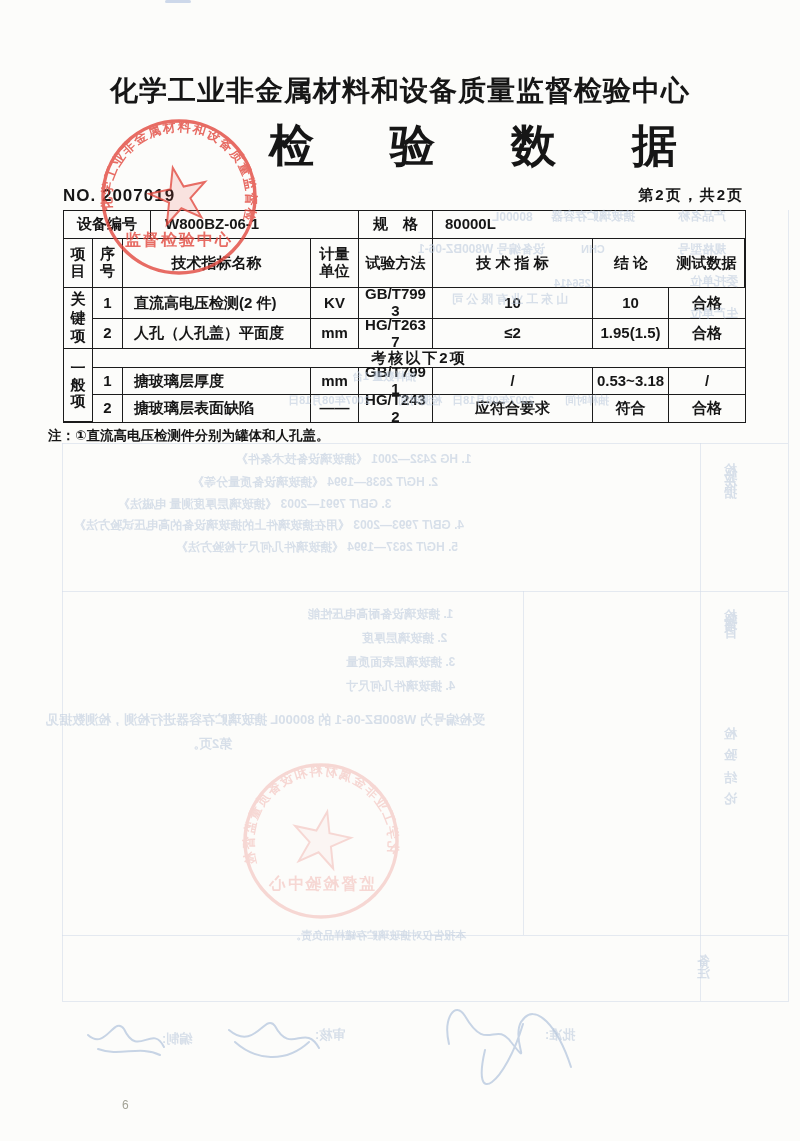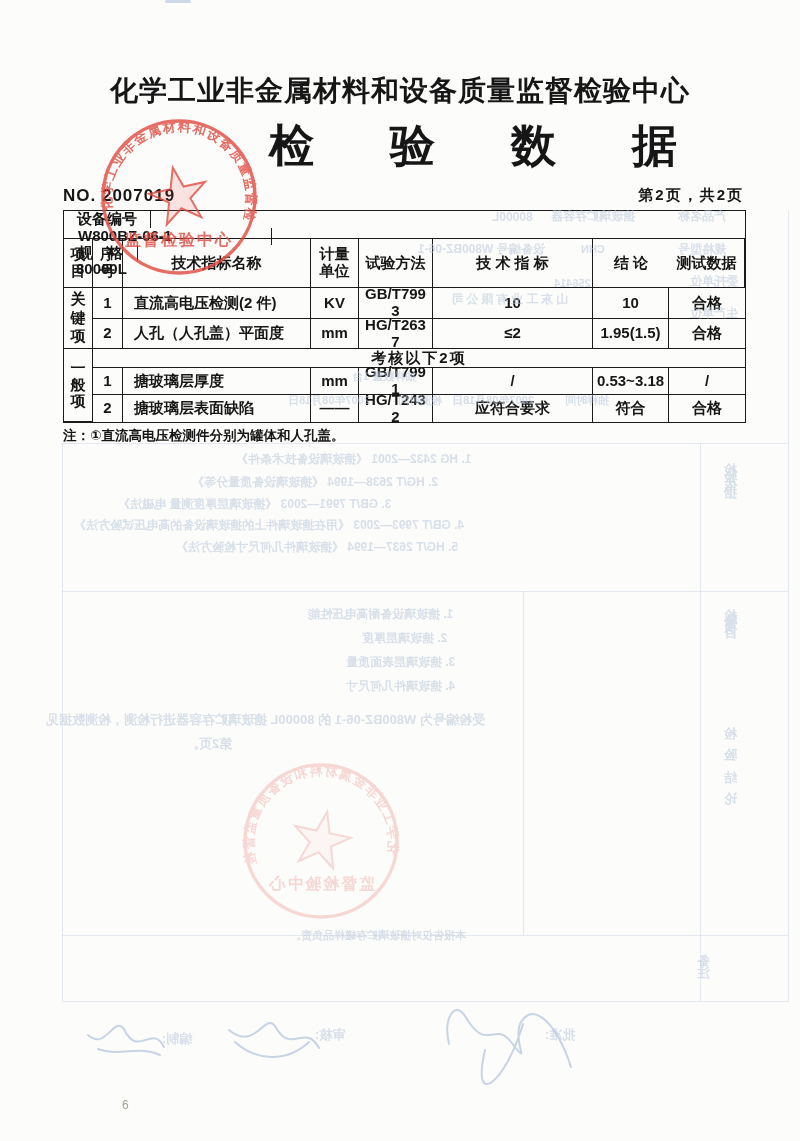--- a/index.html
+++ b/index.html
@@ -17,30 +17,30 @@
   .tbl{position:absolute;left:63px;top:210px;width:681px;border:1.6px solid #1b1b1b;
        display:grid;grid-template-columns:29px 30px 188px 48px 74px 160px 76px 76px;
        grid-template-rows:28px 49px 31px 30px 19px 27px 27px;
        font-size:15px;font-weight:600;line-height:1.12;}
   .c{border-right:1.4px solid #1b1b1b;border-bottom:1.4px solid #1b1b1b;
      display:flex;align-items:center;justify-content:center;text-align:center;
      word-break:break-all;padding:1px 2px;box-sizing:border-box;}
   .nr{border-right:none;}
   .nb{border-bottom:none;}
   .ln{justify-content:flex-start;text-align:left;padding-left:11px;}
-  .r1{grid-column:1/9;display:flex;border-bottom:1.4px solid #1b1b1b;box-sizing:border-box;flex-direction:column;}
+  .r1{grid-column:1/9;display:flex;border-bottom:1.4px solid #1b1b1b;box-sizing:border-box;}
   .r1 > div{display:flex;align-items:center;box-sizing:border-box;}
   .r1-lab{width:87px;justify-content:center;border-right:1.4px solid #1b1b1b;}
   .r1-val{width:208px;padding-left:14px;border-right:1.4px solid #1b1b1b;}
   .r1-lab2{width:74px;justify-content:center;border-right:1.4px solid #1b1b1b;}
   .r1-val2{flex:1;padding-left:12px;}
   .proj-key{grid-column:1;grid-row:3/5;flex-direction:column;line-height:1.25;}
   .proj-gen{grid-column:1;grid-row:5/8;flex-direction:column;justify-content:space-around;line-height:1.1;}
   .span-row{grid-column:2/9;letter-spacing:2px;}
-  .note{position:absolute;left:63px;top:427px;font-size:13.5px;font-weight:600;}
+  .note{position:absolute;left:48px;top:427px;font-size:13.5px;font-weight:600;}
   
   .stamp{position:absolute;pointer-events:none;}
   .stamp-front{left:94px;top:112px;opacity:.8;}
   .stamp-ghost{left:236px;top:756px;opacity:.27;transform:scaleX(-1);}
   
   .ghost-layer{position:absolute;inset:0;pointer-events:none;}
   .ghost-text{position:absolute;color:#b9c8dc;opacity:.55;white-space:nowrap;
               font-weight:600;transform:scaleX(-1);filter:blur(.3px);}
   .ghost-text.v{writing-mode:vertical-rl;}
   .ghost-line{position:absolute;background:#d3dcea;opacity:.6;}

